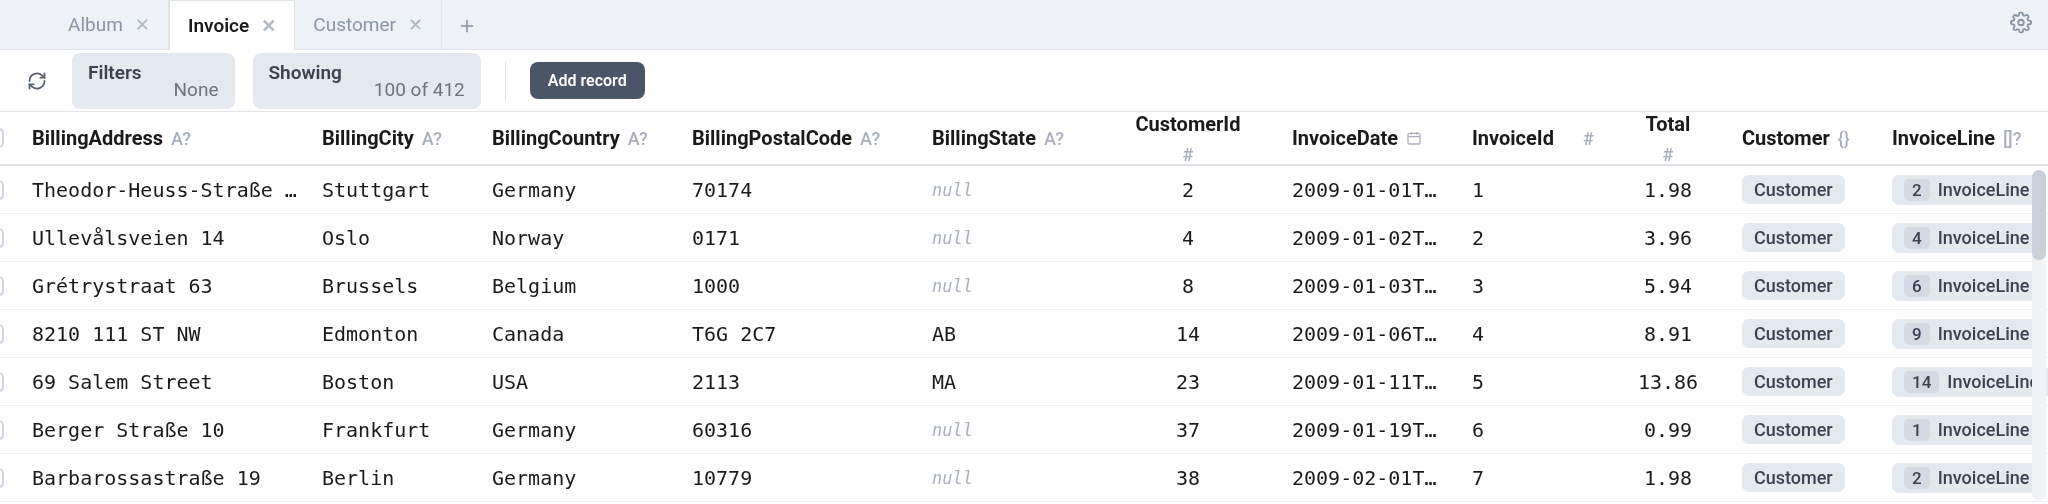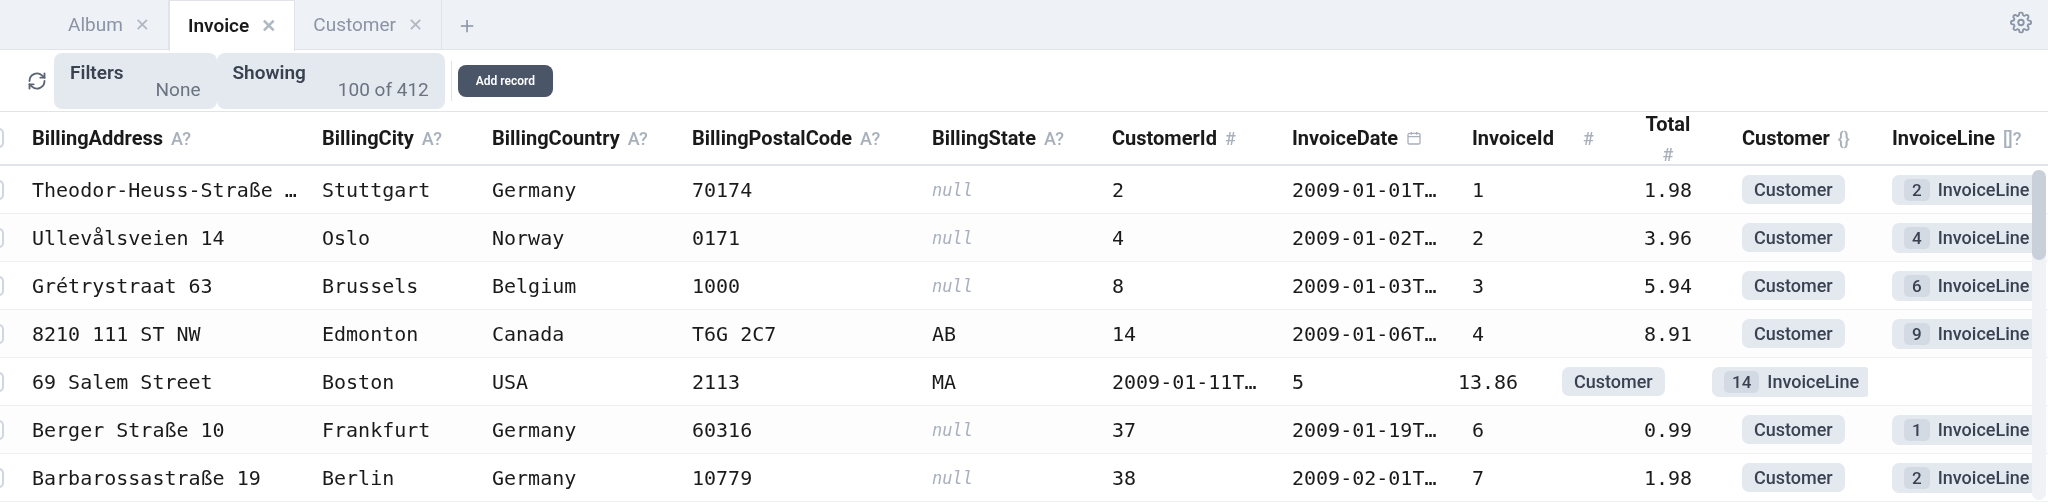--- a/index.html
+++ b/index.html
@@ -60,20 +60,21 @@
     right: 16px;
     top: 50%;
     transform: translateY(-50%);
     color: #8a94a6;
     font-size: 22px;
     cursor: pointer;
   }
   .toolbar {
     display: flex;
     align-items: center;
+    gap: 18px;
     height: 62px;
     padding: 0 20px;
     border-bottom: 1px solid #e0e4ea;
   }
   .refresh {
     width: 34px;
     height: 34px;
     display: flex;
     align-items: center;
     justify-content: center;
@@ -99,21 +100,21 @@
     height: 40px;
     background: #e0e4ea;
     margin: 0 6px;
   }
   .add-record {
     background: #4a5568;
     color: #fff;
     padding: 9px 18px;
     border-radius: 8px;
     font-weight: 600;
-    font-size: 12px;
+    font-size: 16px;
     cursor: pointer;
   }
   .grid {
     display: flex;
     flex-direction: column;
     width: 100%;
     align-items: flex-end;
   }
   .row {
     display: flex;
@@ -171,21 +172,21 @@
     padding: 1px 8px;
     margin-right: 8px;
     font-size: 17px;
   }
   
   .c-addr   { width: 290px; }
   .c-city   { width: 170px; }
   .c-country{ width: 200px; }
   .c-postal { width: 240px; }
   .c-state  { width: 180px; }
-  .c-custid { width: 180px; }
+  .c-custid { width: 180px; flex-direction: column; }
   .c-date   { width: 180px; }
   .c-invid  { width: 150px; gap: 29px; }
   .c-total  { width: 120px; flex-direction: column; }
   .c-cust   { width: 150px; }
   .c-line   { width: 170px; }
   .scrollbar {
     position: absolute;
     right: 2px;
     top: 170px;
     width: 14px;
@@ -392,20 +393,21 @@
       </div>
       <div class="row">
         <div class="cb">
           <div class="box"></div>
         </div>
         <div class="cell c-addr mono">69 Salem Street</div>
         <div class="cell c-city mono">Boston</div>
         <div class="cell c-country mono">USA</div>
         <div class="cell c-postal mono">2113</div>
         <div class="cell c-state mono">MA</div>
+        <div class="cell c-custid mono">23</div>
         <div class="cell c-date mono">2009-01-11T…</div>
         <div class="cell c-invid mono">5</div>
         <div class="cell c-total mono">13.86</div>
         <div class="cell c-cust">
           <span class="pill">Customer</span>
         </div>
         <div class="cell c-line">
           <span class="pill"><span class="count">14</span>InvoiceLine</span>
         </div>
       </div>

